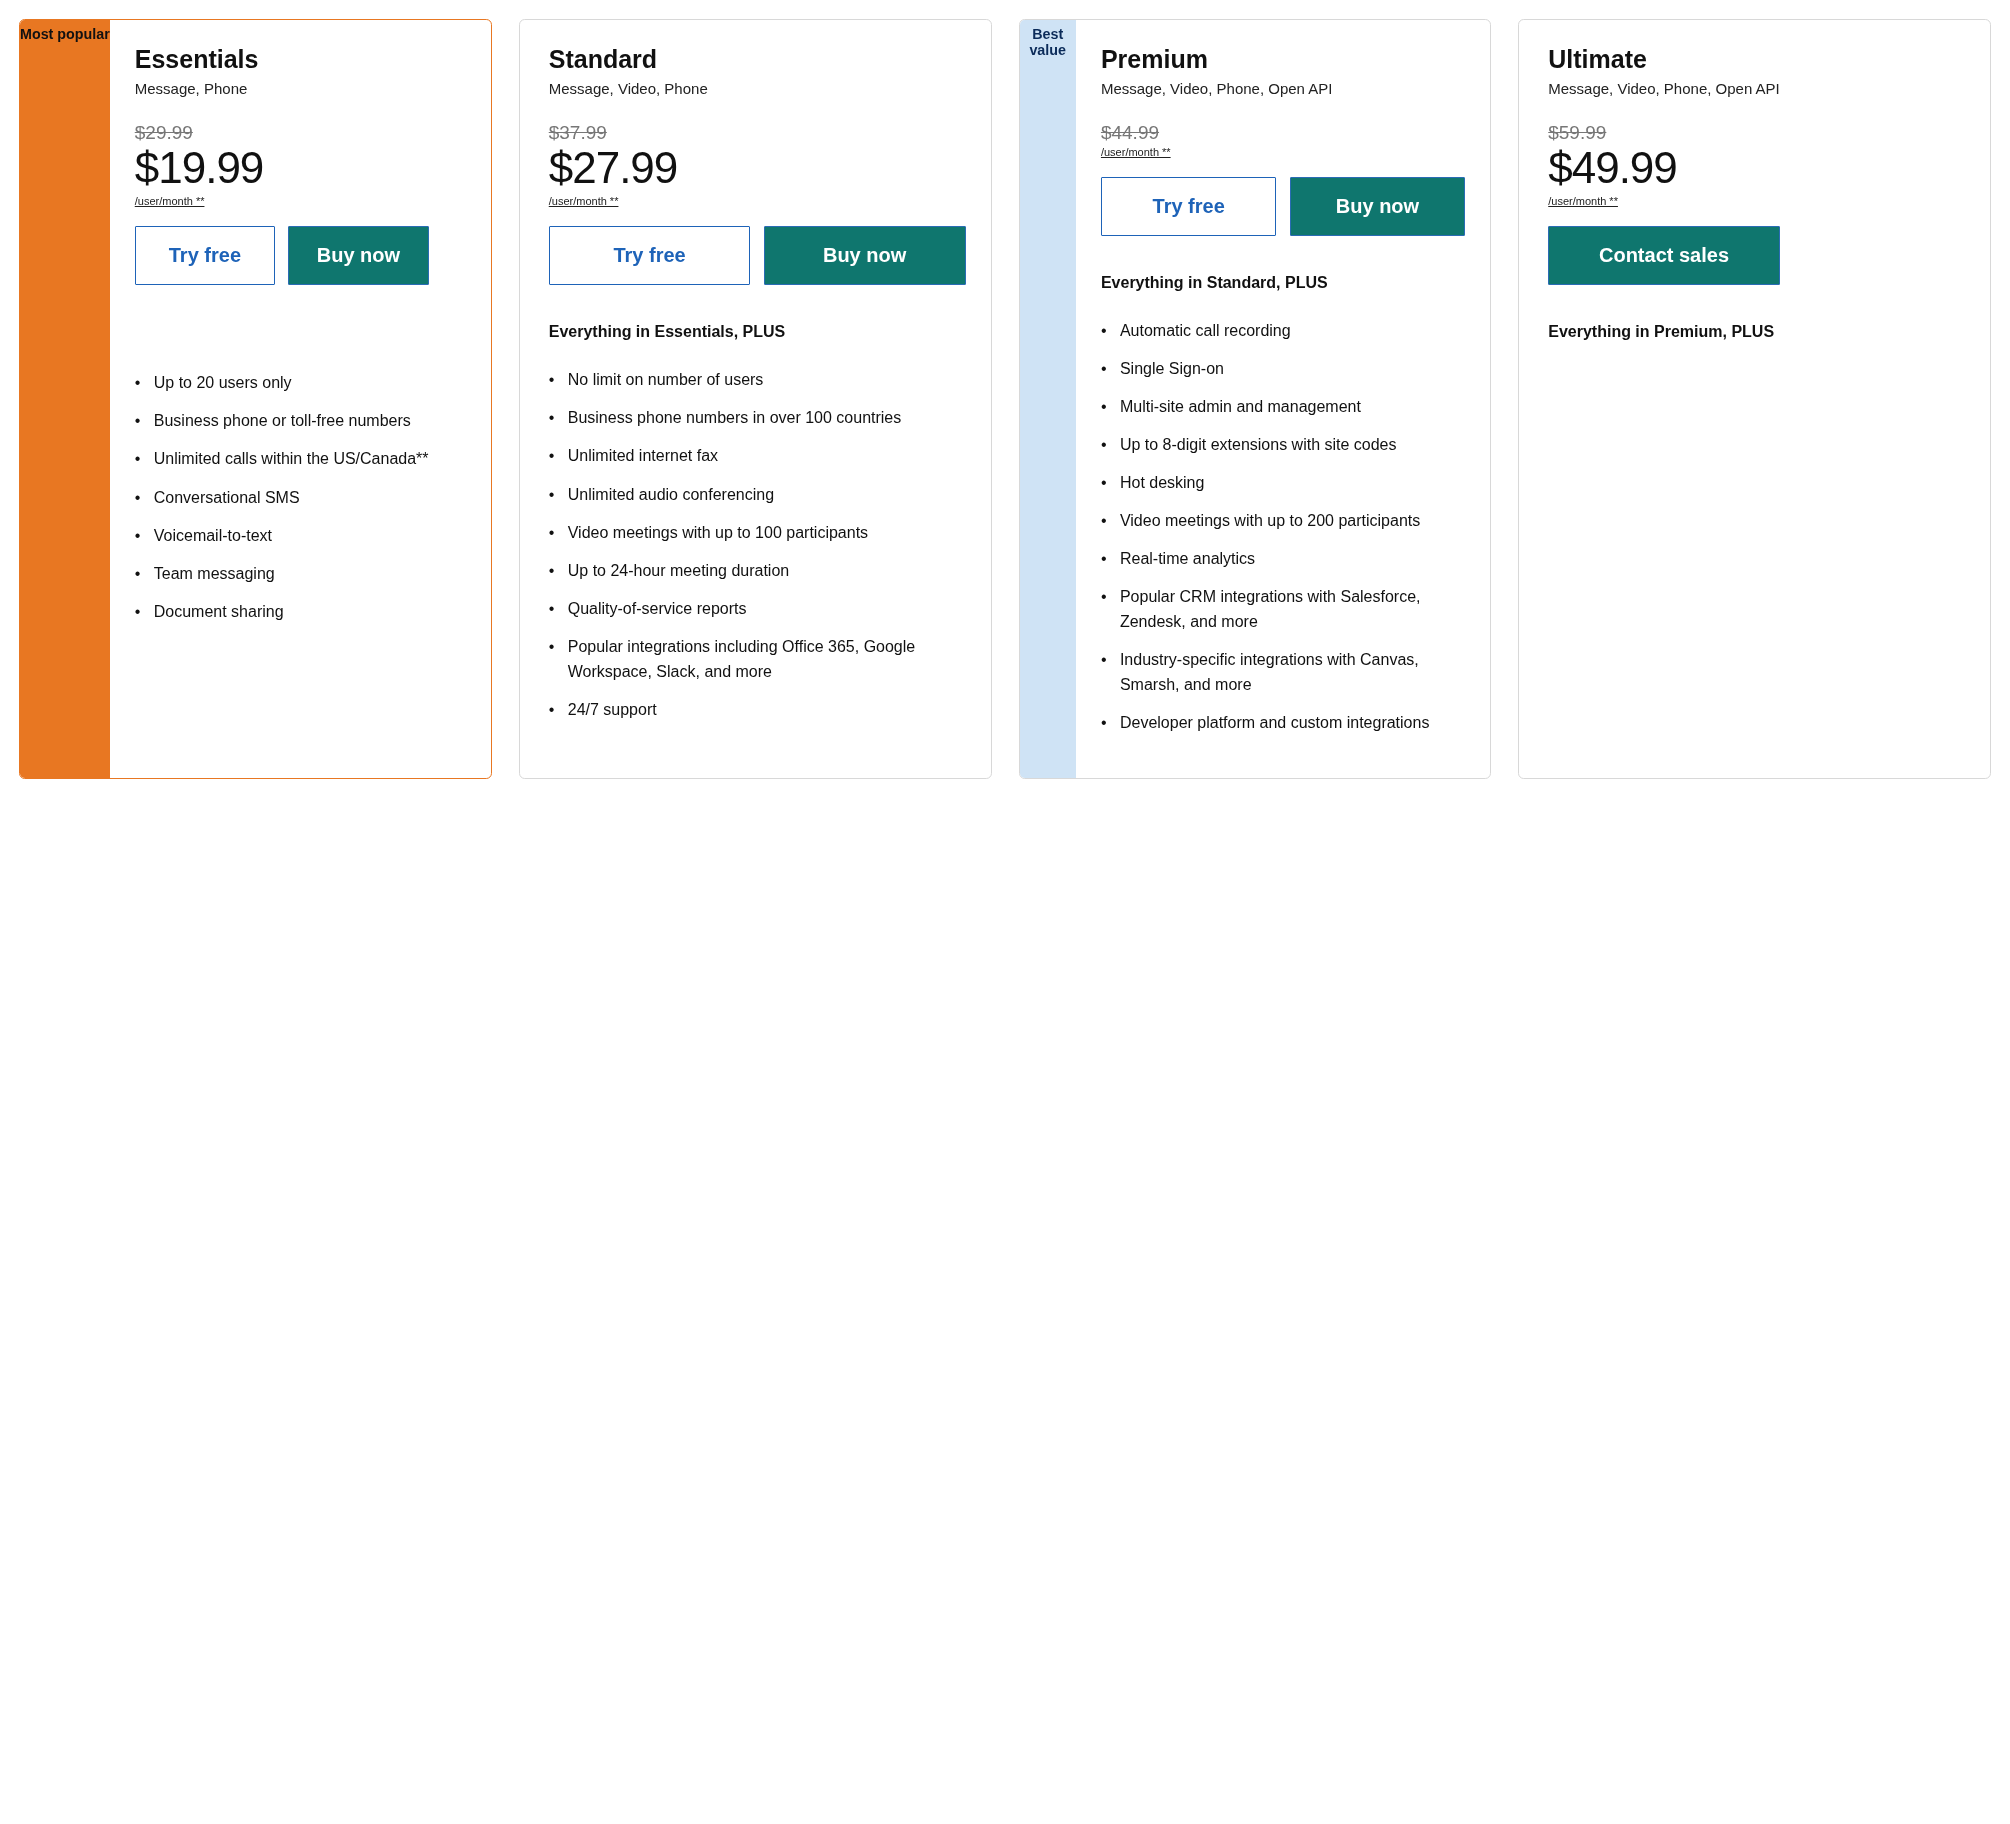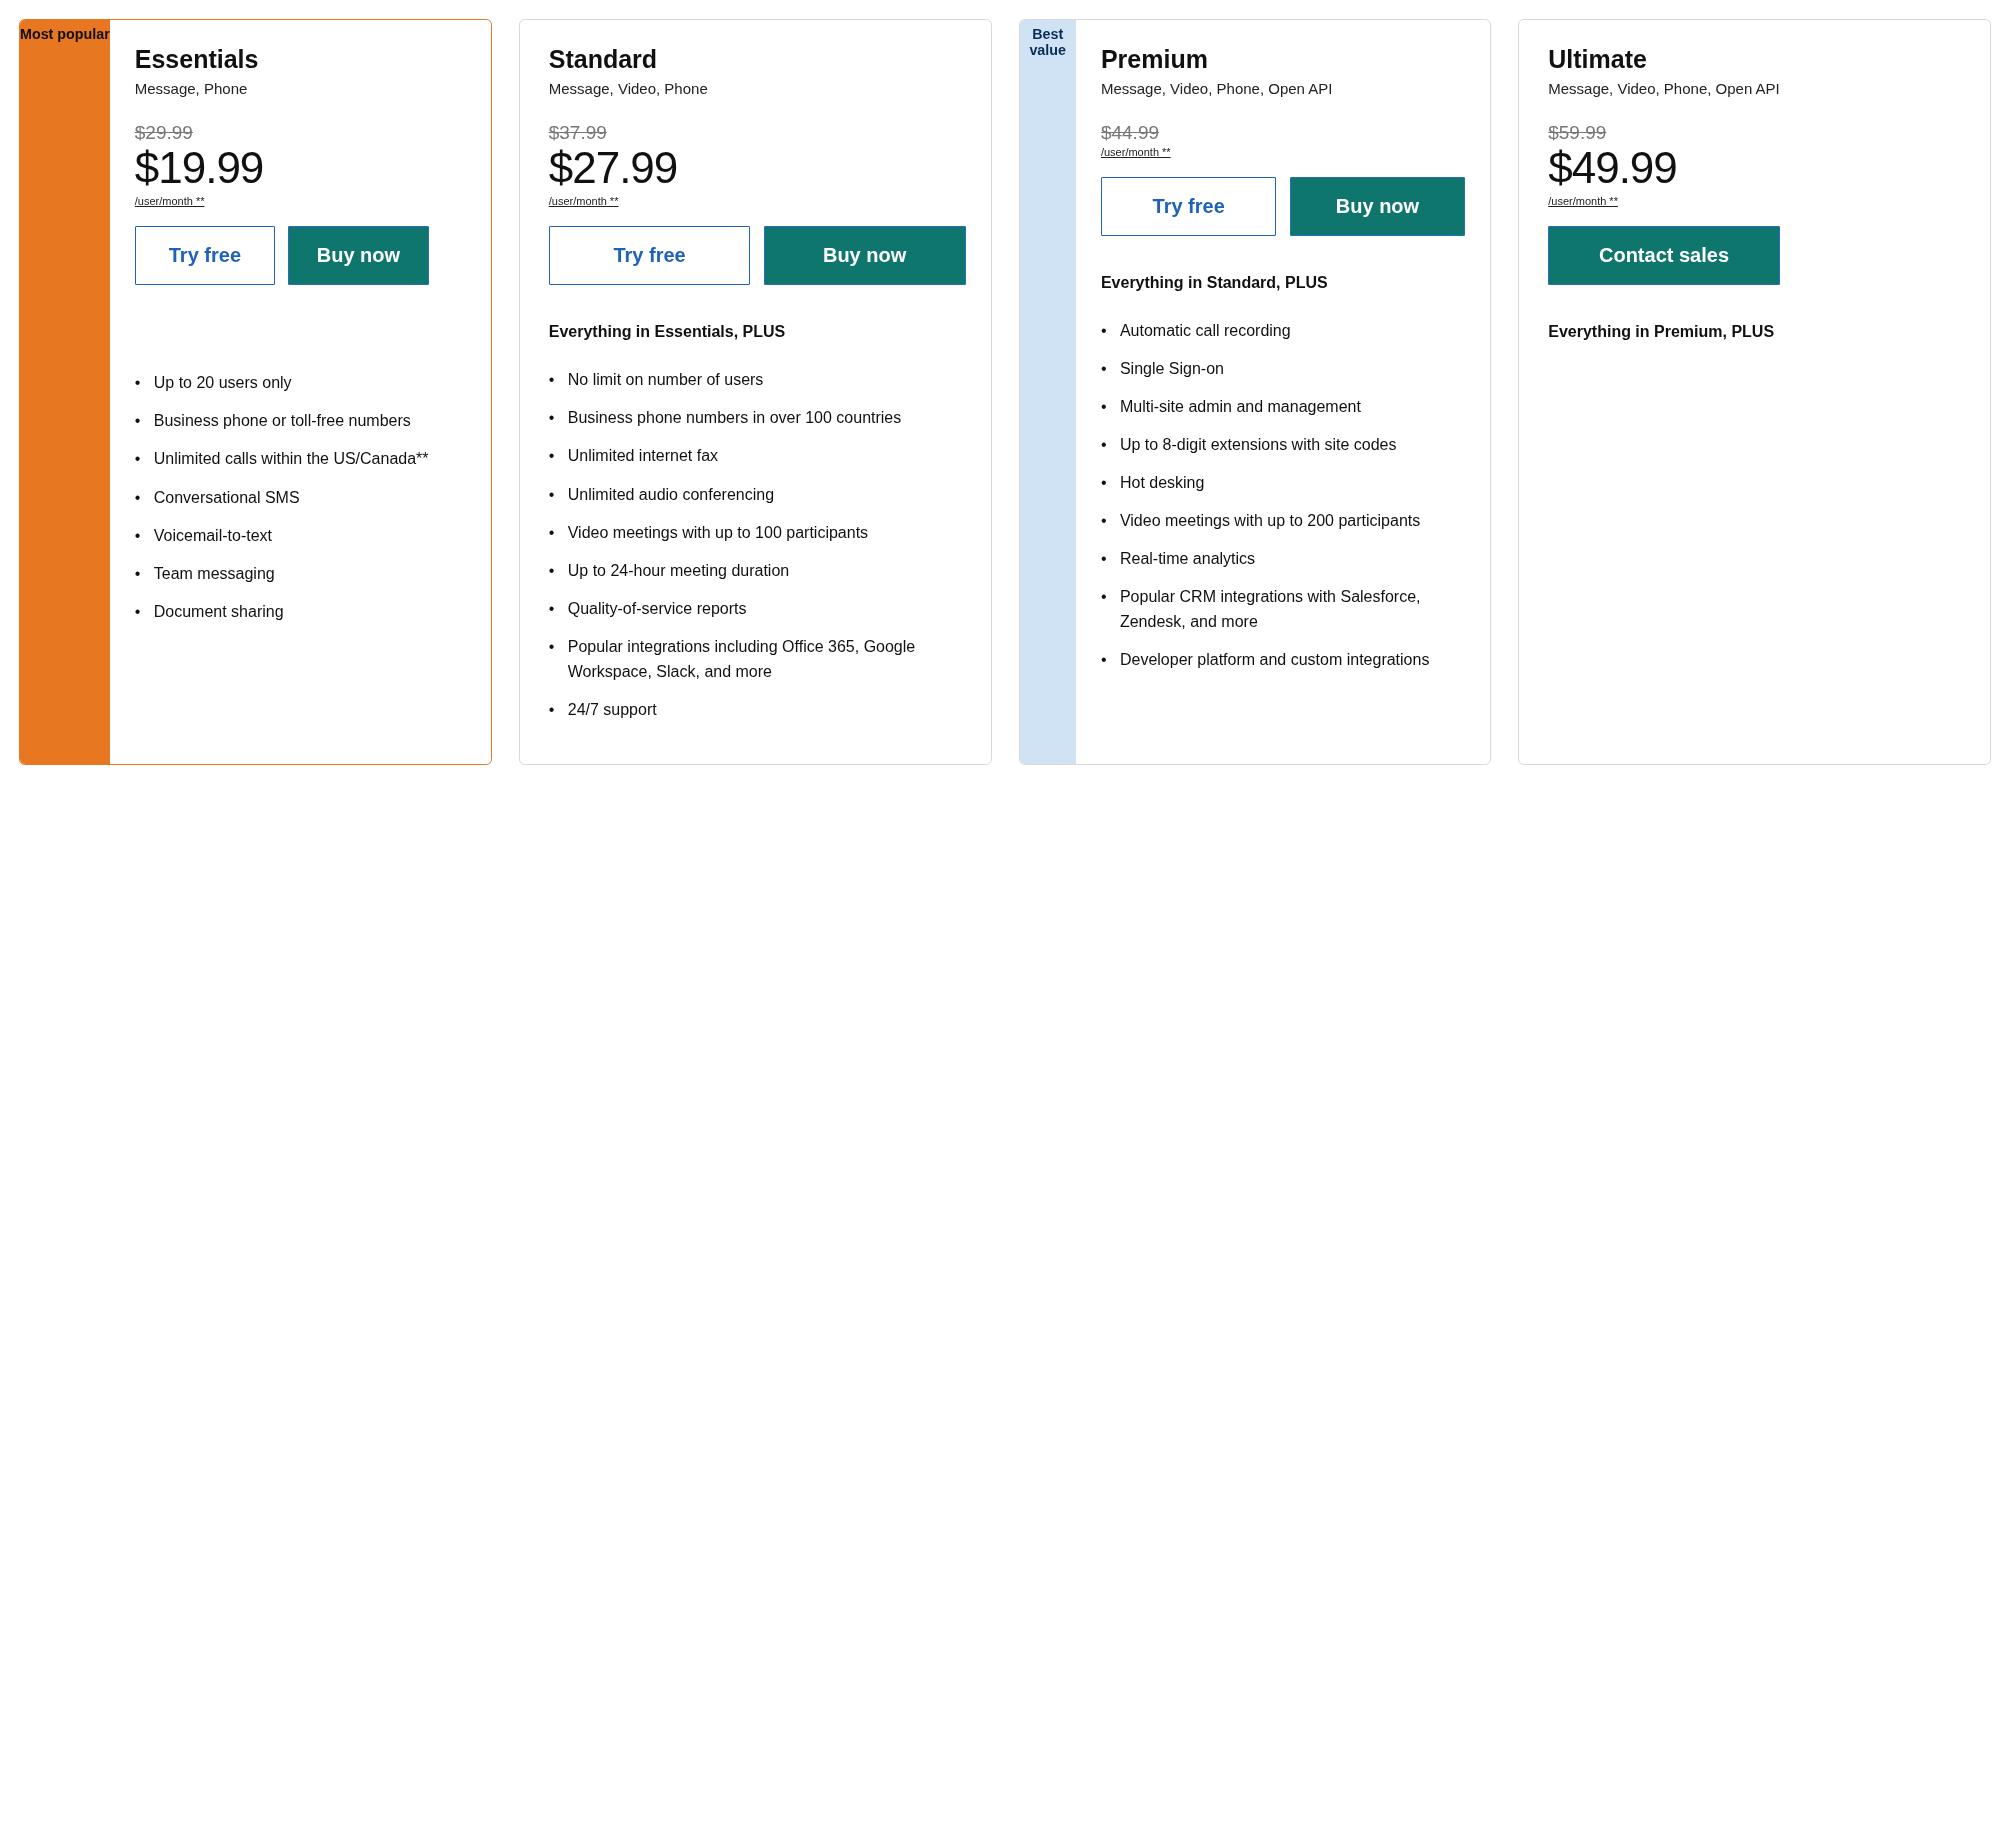--- a/index.html
+++ b/index.html
@@ -187,20 +187,21 @@
         <div class="plus-line">Everything in Standard, PLUS</div>
         <ul class="features">
           <li>Automatic call recording</li>
           <li>Single Sign-on</li>
           <li>Multi-site admin and management</li>
           <li>Up to 8-digit extensions with site codes</li>
           <li>Hot desking</li>
           <li>Video meetings with up to 200 participants</li>
           <li>Real-time analytics</li>
           <li>Popular CRM integrations with Salesforce, Zendesk, and more</li>
+          <li>Industry-specific integrations with Canvas, Smarsh, and more</li>
           <li>Developer platform and custom integrations</li>
         </ul>
       </div>
     </div>
     <div class="plan">
       <div class="tag spacer">&nbsp;</div>
       <div class="plan-body">
         <div class="plan-name">Ultimate</div>
         <div class="plan-sub">Message, Video, Phone, Open API</div>
         <div class="old-price">$59.99</div>

